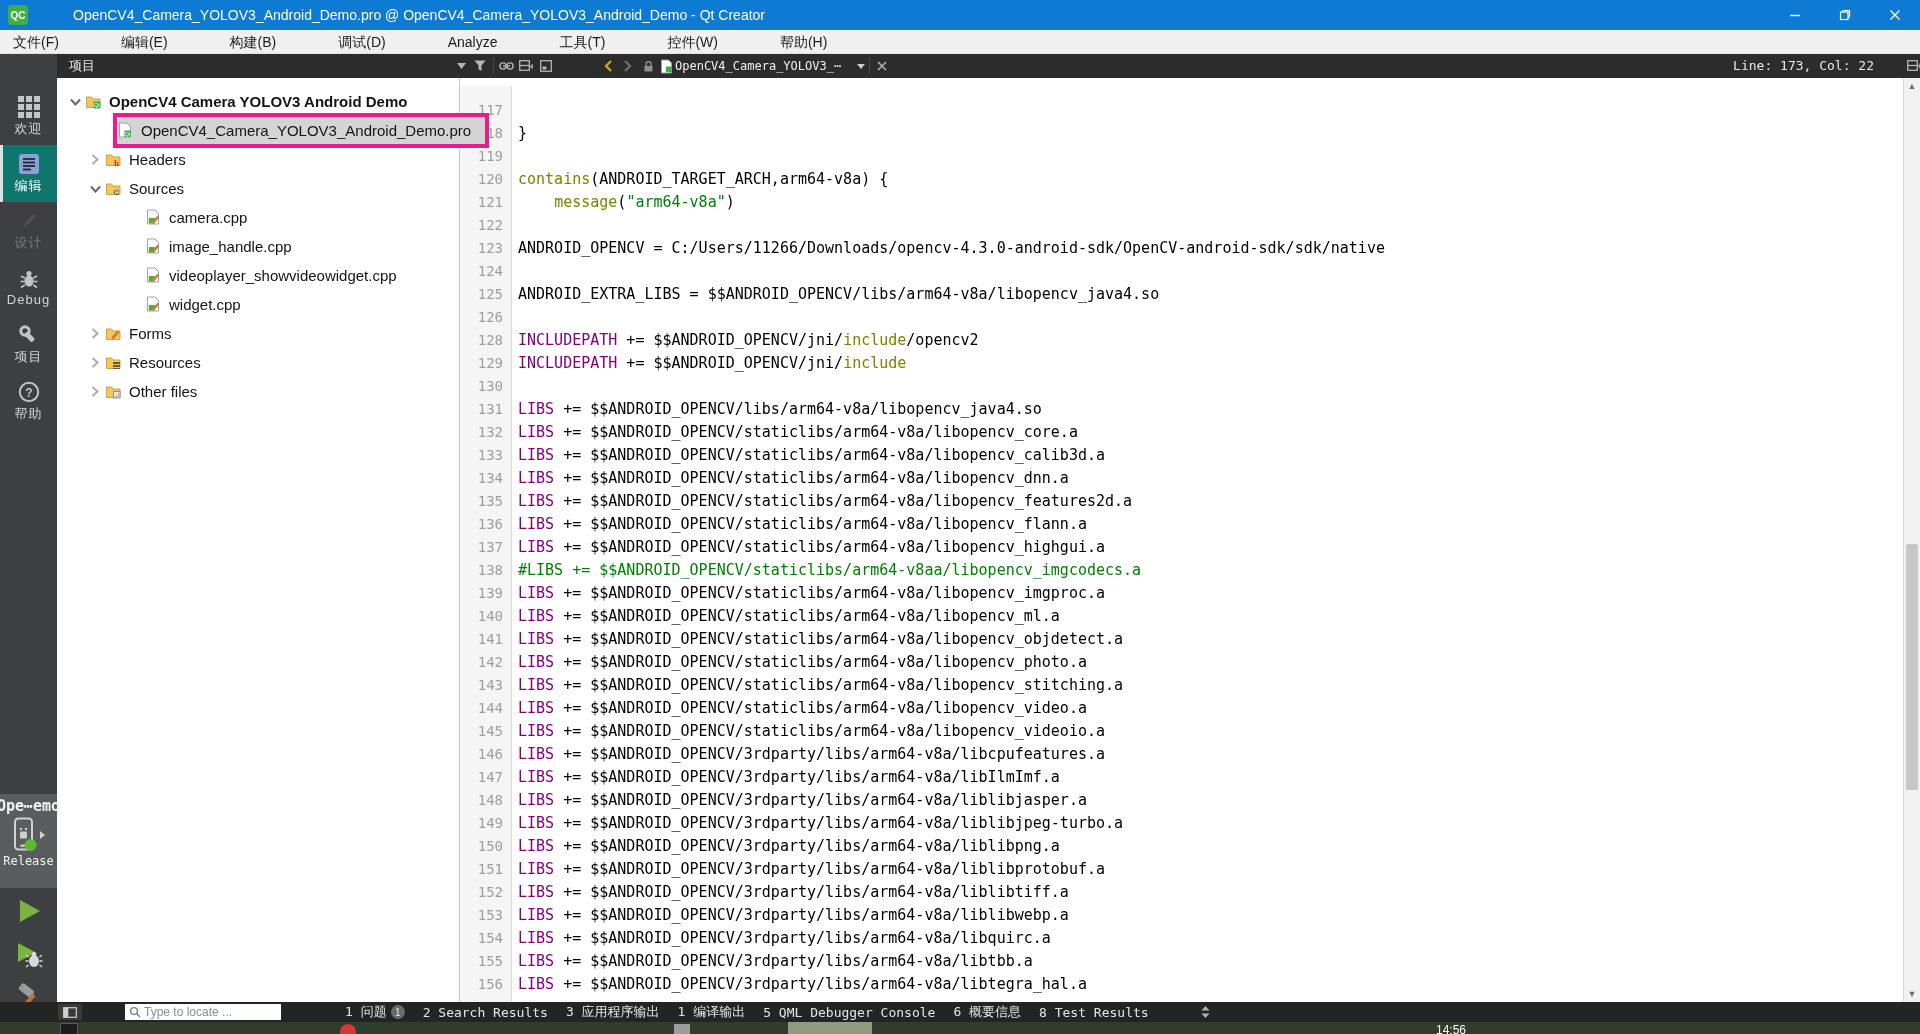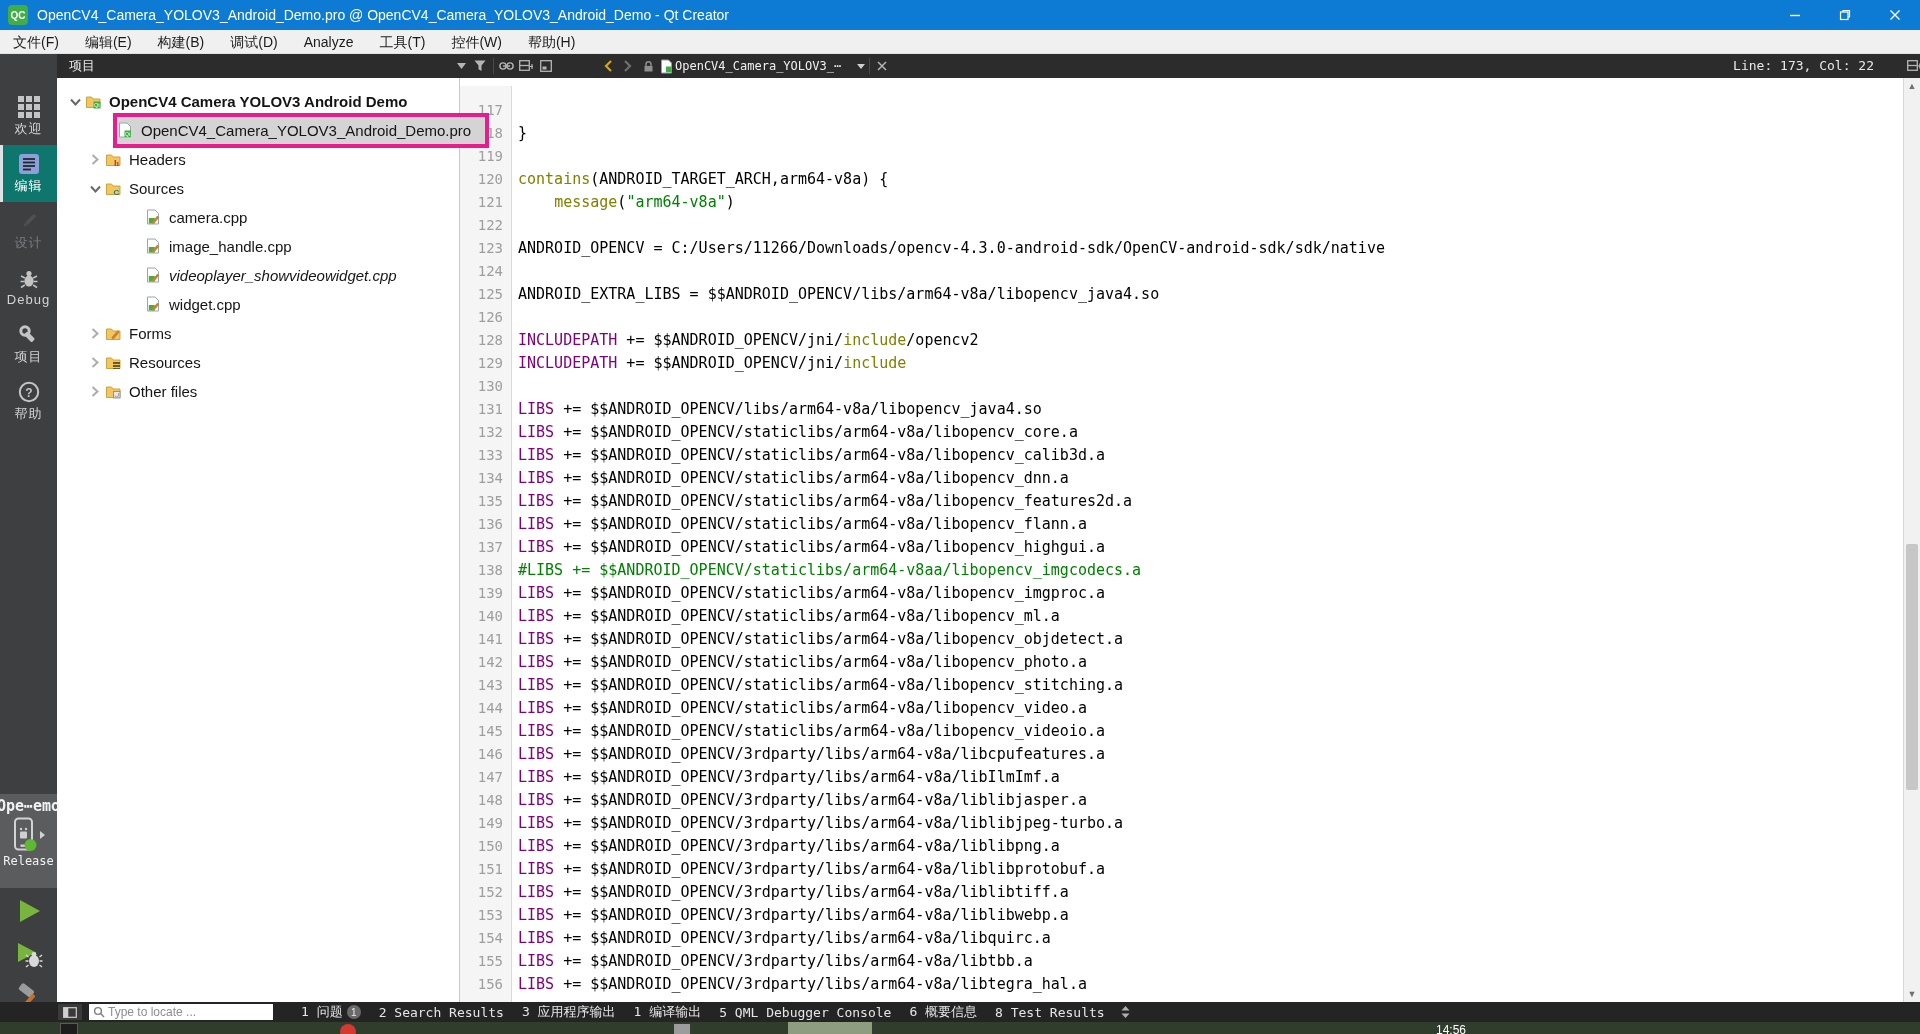--- a/index.html
+++ b/index.html
@@ -1,18 +1,18 @@
 <!DOCTYPE html>
 <html><head>
 <meta charset="utf-8">
 <style>
   * { margin:0; padding:0; box-sizing:border-box; }
   html,body { width:1920px; height:1034px; overflow:hidden; background:#222; }
   #app { position:relative; width:1920px; height:1034px; font-family:"Liberation Sans",sans-serif; overflow:hidden; background:#fff; }
-  .abs { position:absolute; }
+  .abs { position:absolute;gap:36px; }
 
   
   .titlebar { left:0; top:0; width:1920px; height:30px; background:#0d7ad3; display:flex; align-items:center; }
   .app-logo { width:20px; height:20px; margin-left:8px; background:#3fae46; border-radius:4px; color:#fff;
               font-size:10px; font-weight:bold; display:flex; align-items:center; justify-content:center; }
   .title-text { color:#ffffff; font-size:14px; margin-left:9px; white-space:nowrap; }
   .win-controls { margin-left:auto; display:flex; height:30px; }
   .win-btn { width:50px; height:30px; display:flex; align-items:center; justify-content:center; color:#fff; font-size:13px; cursor:default; }
 
   
@@ -65,21 +65,21 @@
   .seg-s { color:#008000; } .seg-c { color:#008000; }
 
   
   .vscroll { left:1903px; top:78px; width:17px; height:924px; background:#f1f1f1; border-left:1px solid #d6d6d6; z-index:6; }
   .scroll-arrow { position:absolute; left:0; width:16px; height:16px; display:flex; align-items:center; justify-content:center; color:#6f6f6f; font-size:9px; }
   .scroll-thumb { position:absolute; left:2px; width:12px; background:#c7c7c7; border-radius:2px; }
 
   
   .statusbar { left:0; top:1002px; width:1920px; height:20px; background:#242424; z-index:8; display:flex; align-items:center; }
   .sb-toggle { width:24px; height:16px; margin-left:58px; background:#3a3a3a; display:flex; align-items:center; justify-content:center; }
-  .locator { width:184px; height:16px; margin-left:7px; background:#ffffff; display:flex; align-items:center; padding:0 4px; }
+  .locator { width:156px; height:16px; margin-left:7px; background:#ffffff; display:flex; align-items:center; padding:0 4px; }
   .locator input { border:none; outline:none; width:128px; font-size:12px; font-family:"Liberation Sans",sans-serif; color:#444; margin-left:3px; }
   .locator input::placeholder { color:#8d8d8d; }
   .sb-tabs { display:flex; align-items:center; margin-left:10px; }
   .sb-tab { color:#e6e6e6; font-size:13px; font-family:"DejaVu Sans Mono",monospace; margin-left:18px; display:flex; align-items:center; white-space:nowrap; }
   .sb-badge { width:14px; height:14px; border-radius:50%; background:#6a6a6a; color:#eaeaea; font-size:10px; display:flex; align-items:center; justify-content:center; margin-left:4px; font-family:"Liberation Sans",sans-serif; }
   .sb-updown { margin-left:16px; }
 
   
   .taskbar { left:0; top:1022px; width:1920px; height:12px; background:#303c2c; z-index:9; overflow:hidden; }
   .tb-start { position:absolute; left:60px; top:1px; width:18px; height:14px; background:#1d1d1d; border:1px solid #5a5a5a; }
@@ -415,21 +415,21 @@
             <span class="tree-icon">
               <svg width="17" height="17" viewBox="0 0 17 17">
                 <path d="M2.5 1 H10 L13.5 4.5 V15 H2.5 Z" fill="#ffffff" stroke="#96a5ae" stroke-width="1"></path>
                 <rect x="3.8" y="9" width="6" height="5.5" fill="#57a639"></rect>
                 <rect x="9" y="6" width="2.6" height="9" rx="1" transform="rotate(40 10 11)" fill="#c9822f"></rect>
               </svg>
             </span>
             <span class="tree-label">image_handle.cpp</span>
           </span>
         </div>
-        <div class="tree-row" style="padding-left: 68px; font-style: italic;">
+        <div class="tree-row" style="padding-left: 68px;">
           <span class="tree-chev"></span>
           <span class="tree-inner">
             <span class="tree-icon">
               <svg width="17" height="17" viewBox="0 0 17 17">
                 <path d="M2.5 1 H10 L13.5 4.5 V15 H2.5 Z" fill="#ffffff" stroke="#96a5ae" stroke-width="1"></path>
                 <rect x="3.8" y="9" width="6" height="5.5" fill="#57a639"></rect>
                 <rect x="9" y="6" width="2.6" height="9" rx="1" transform="rotate(40 10 11)" fill="#c9822f"></rect>
               </svg>
             </span>
             <span class="tree-label">videoplayer_showvideowidget.cpp</span>

